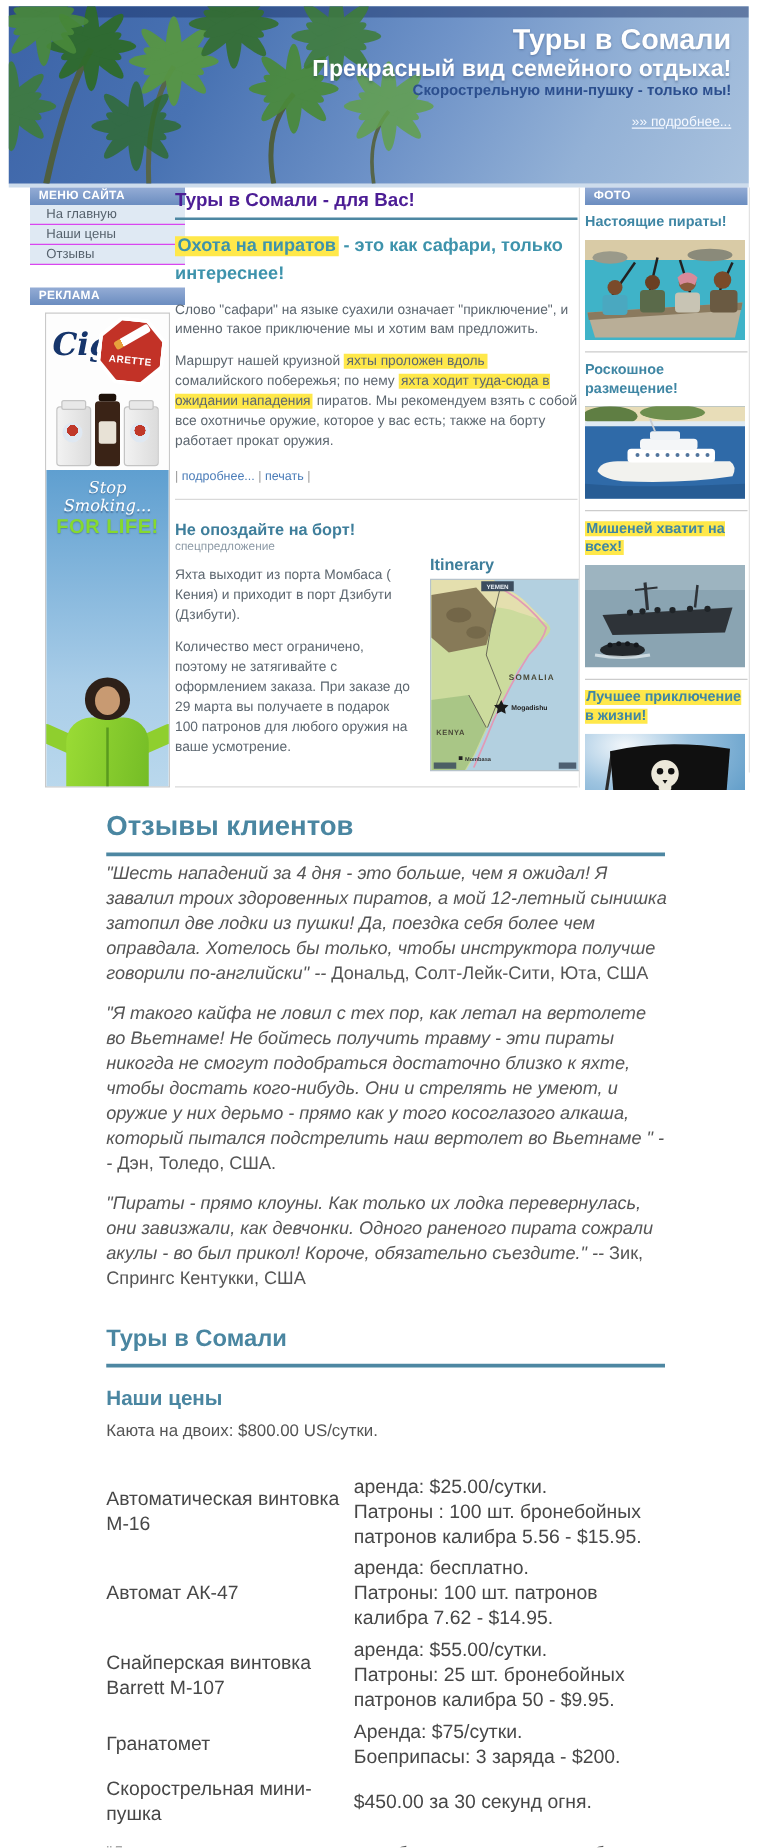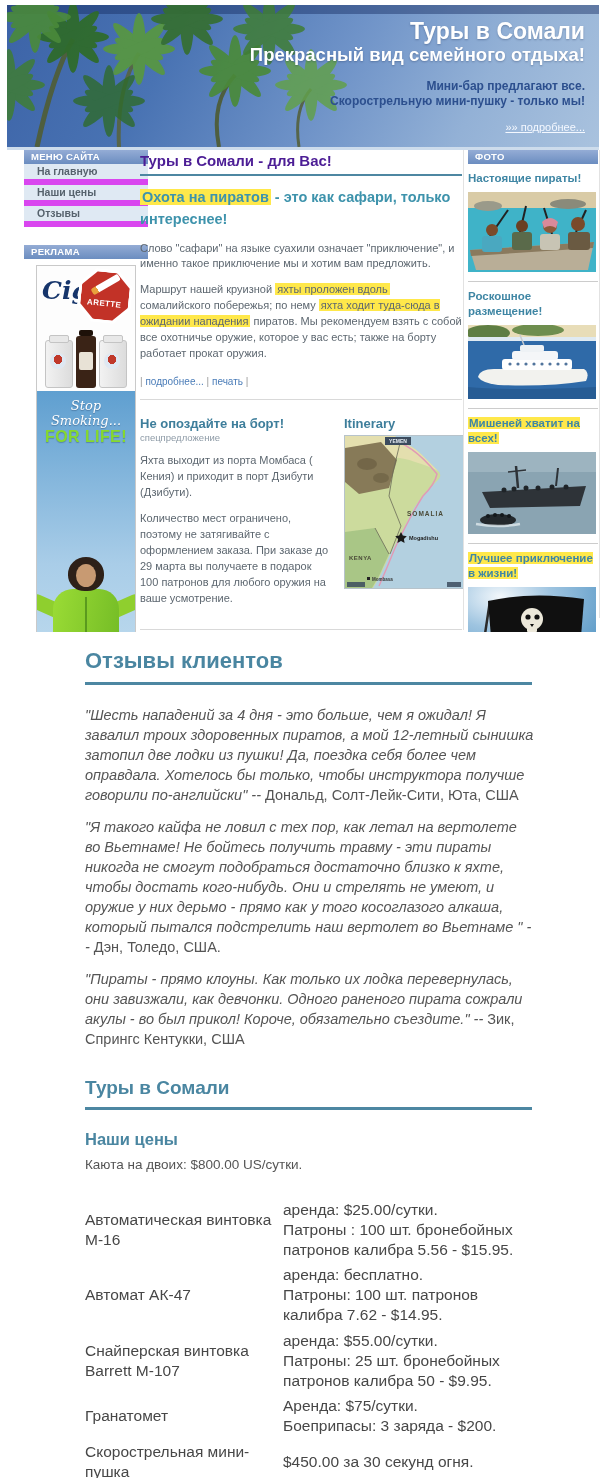--- a/index.html
+++ b/index.html
@@ -22,22 +22,22 @@
   .ht-tag.first{margin-top:14px;}
   .ht-more{margin-top:12px;font-size:11px;color:#f4f8ff;}
   .ht-more a{color:#f4f8ff;text-decoration:underline;cursor:pointer;}
 
   
   .panel-head{height:14px;line-height:14px;padding-left:7px;font-size:9.5px;font-weight:bold;color:#fff;
               letter-spacing:.3px;background:linear-gradient(#94acd5,#6b8dc0);}
 
   
   .sidebar-left{position:absolute;left:24px;top:150px;width:124px;}
-  .menu-item{height:15px;line-height:15px;padding-left:13px;font-size:10.5px;font-weight:bold;color:#56626d;
-             background:#dfe9f3;border-bottom:6px solid #d946ef;cursor:pointer;}
+  .menu-item{height:15px;line-height:15px;padding-left:13px;font-size:10.5px;font-weight:normal;color:#56626d;
+             background:#dfe9f3;border-bottom:1px solid #d946ef;cursor:pointer;}
   .ad-head{margin-top:18px;}
   .ad-box{margin-top:6px;margin-left:12px;width:98px;height:378px;border:1px solid #c9c9c9;
           overflow:hidden;position:relative;background:#fdfdfd;cursor:pointer;}
   .ad-white{position:relative;height:125px;background:#fdfdfd;}
   .cig-script{position:absolute;left:5px;top:10px;font-family:"DejaVu Serif",serif;font-style:italic;
               font-weight:bold;font-size:25px;color:#16356b;}
   .octa-outer{position:absolute;right:3px;top:3px;width:54px;height:54px;background:#fff;
               clip-path:polygon(30% 0,70% 0,100% 30%,100% 70%,70% 100%,30% 100%,0 70%,0 30%);
               display:flex;align-items:center;justify-content:center;transform:rotate(6deg);}
   .octa-inner{width:48px;height:48px;background:#c23227;
@@ -73,40 +73,40 @@
   
   .content{position:absolute;left:140px;top:150px;width:322px;}
   .page-title{font-size:15px;font-weight:bold;color:#4c1d95;margin:2px 0 0;padding-bottom:5px;
               border-bottom:2px solid #4d87a2;}
   .h2{margin-top:11px;font-size:14.5px;font-weight:bold;color:#3e93ac;line-height:1.5;}
   .hl{background:#ffe84a;padding:0 2px;}
   .content p{font-size:11px;color:#5d6770;line-height:1.45;margin:10px 0;}
   .links{margin:14px 0 10px;font-size:10px;color:#999;}
   .links a{color:#4a7cb8;cursor:pointer;}
   .rule{border:none;border-top:1px solid #d9d9d9;margin:12px 0;}
-  .two-col{display:flex;}
+  .two-col{display:flex;align-items:flex-end;}
   .boarding{width:192px;padding-right:12px;}
   .itin{width:96px;}
   .h3{font-size:13px;font-weight:bold;color:#3e7e9b;margin:4px 0 1px;}
   .spec{font-size:9.5px;color:#8d9aa6;margin-bottom:6px;}
   .map{display:block;border:1px solid #b7c3cb;margin-top:4px;}
 
   
   .vline{position:absolute;top:150px;width:1px;height:480px;background:#e2e2e2;}
 
   
   .sidebar-right{position:absolute;left:468px;top:150px;width:130px;}
   .photo-block{padding:7px 0 9px;border-bottom:1px solid #cccccc;cursor:pointer;}
   .caption{font-size:11.5px;font-weight:bold;color:#3f86a4;line-height:1.35;margin-bottom:5px;}
   .caption .hl{padding:0 1px;}
   .photo{display:block;}
 
   
   .bottom{position:absolute;left:85px;top:648px;width:460px;}
-  .b-title{font-size:22px;font-weight:bold;color:#4a86a1;margin:0 0 20px;padding-bottom:8px;
+  .b-title{font-size:22px;font-weight:bold;color:#4a86a1;margin:0 0 4px;padding-bottom:8px;
            border-bottom:3px solid #4d87a2;width:447px;}
   .b-title.small{font-size:19px;margin-top:28px;}
   .review{width:450px;font-size:14.5px;color:#555;line-height:1.38;margin:0 0 12px;}
   .review .q{font-style:italic;}
   .review .author{font-style:normal;}
   .b-sub{font-size:16.5px;font-weight:bold;color:#4a86a1;margin:16px 0 8px;}
   .cabin{font-size:13.5px;color:#555;margin:0;}
   table.prices{border-collapse:collapse;margin-top:25px;}
   table.prices td{font-size:15.5px;color:#474747;line-height:1.28;padding:3px 0;vertical-align:middle;}
   td.item{width:198px;padding-right:10px;}
@@ -142,21 +142,20 @@
         <use href="#fan" x="188" y="14" fill="#356f2e" opacity=".9"></use>
         <use href="#fan" x="236" y="66" fill="#4a8a3a" opacity=".92"></use>
         <use href="#fan" x="312" y="80" fill="#62a04c" opacity=".85"></use>
         <use href="#fan" x="270" y="24" fill="#3f7d35" opacity=".85"></use>
         <use href="#fan" x="110" y="96" fill="#2f6b2c" opacity=".8"></use>
         <use href="#fan" x="10" y="80" fill="#3f7d35" opacity=".85"></use>
       </svg>
       <div class="header-text">
         <div class="ht-title">Туры в Сомали</div>
         <div class="ht-sub">Прекрасный вид семейного отдыха!</div>
-        <div class="ht-tag first">Мини-бар предлагают все.</div>
         <div class="ht-tag">Скорострельную мини-пушку - только мы!</div>
         <div class="ht-more"><a>»» подробнее...</a></div>
       </div>
     </div>
 
     <div class="sidebar-left">
       <div class="panel-head">МЕНЮ САЙТА</div>
       <div class="menu-item">На главную</div>
       <div class="menu-item">Наши цены</div>
       <div class="menu-item">Отзывы</div>

